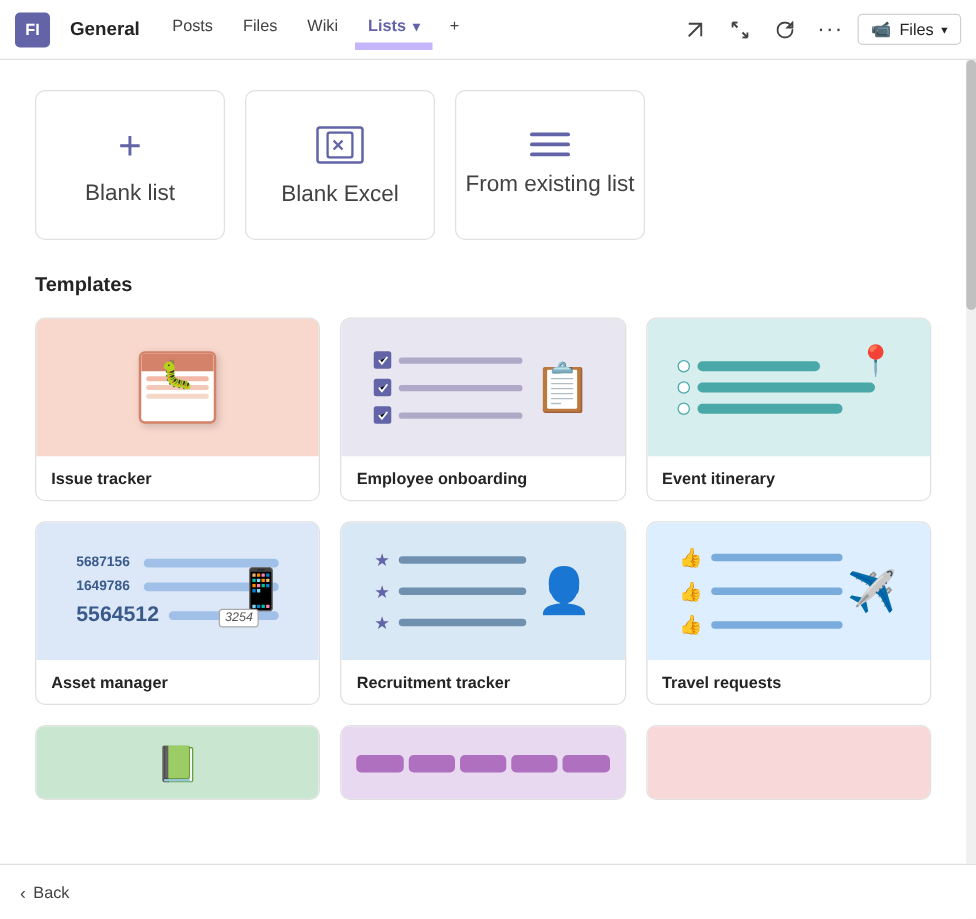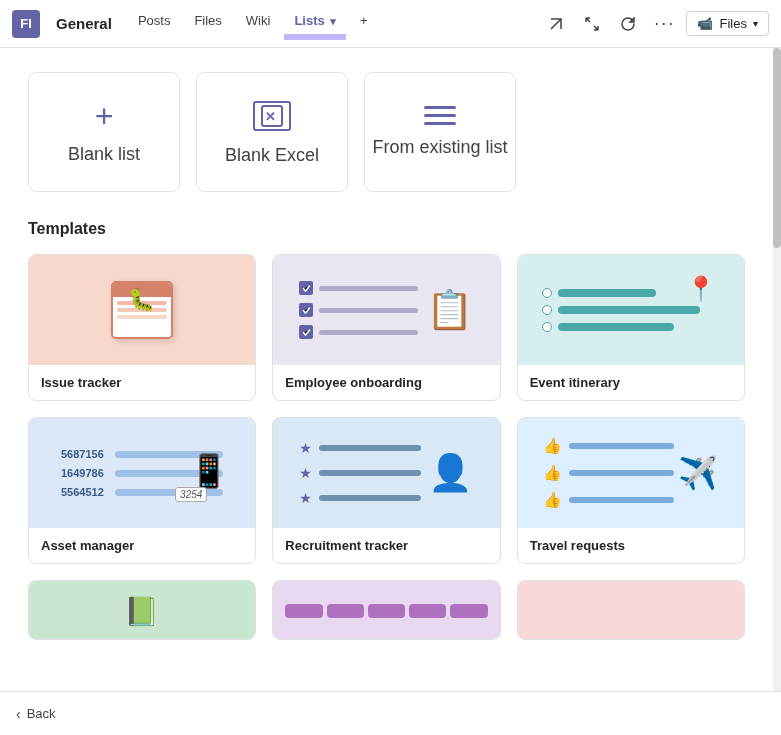--- a/index.html
+++ b/index.html
@@ -281,21 +281,21 @@
           <div style="width:100%; height:100%; display:flex; flex-direction:column; justify-content:center; padding:12px 16px; position:relative; gap:7px;">
             <div style="display:flex; align-items:center; gap:8px;">
               <span style="font-size:11px; color:#3a5a8a; font-weight:600; min-width:46px;">5687156</span>
               <div style="flex:1; height:7px; border-radius:4px; background:#a0c0e8;"></div>
             </div>
             <div style="display:flex; align-items:center; gap:8px;">
               <span style="font-size:11px; color:#3a5a8a; font-weight:600; min-width:46px;">1649786</span>
               <div style="flex:1; height:7px; border-radius:4px; background:#a0c0e8;"></div>
             </div>
             <div style="display:flex; align-items:center; gap:8px;">
-              <span style="font-size:11px; color:#3a5a8a; font-weight:600; min-width:46px;">5564512</span>
+              <span style="font-size:17px; color:#3a5a8a; font-weight:600; min-width:46px;">5564512</span>
               <div style="flex:1; height:7px; border-radius:4px; background:#a0c0e8;"></div>
             </div>
             <div style="position:absolute; right:10px; top:50%; transform:translateY(-55%); font-size:32px; color:#3a6aaa;">📱</div>
             <div style="position:absolute; right:32px; bottom:14px; background:#fff; border:1px solid #aaa; border-radius:3px; padding:1px 4px; font-size:10px; color:#555; font-style:italic;">3254</div>
           </div>
         </div>
         <div class="template-label">Asset manager</div>
       </div>
 
       <div class="template-card">

